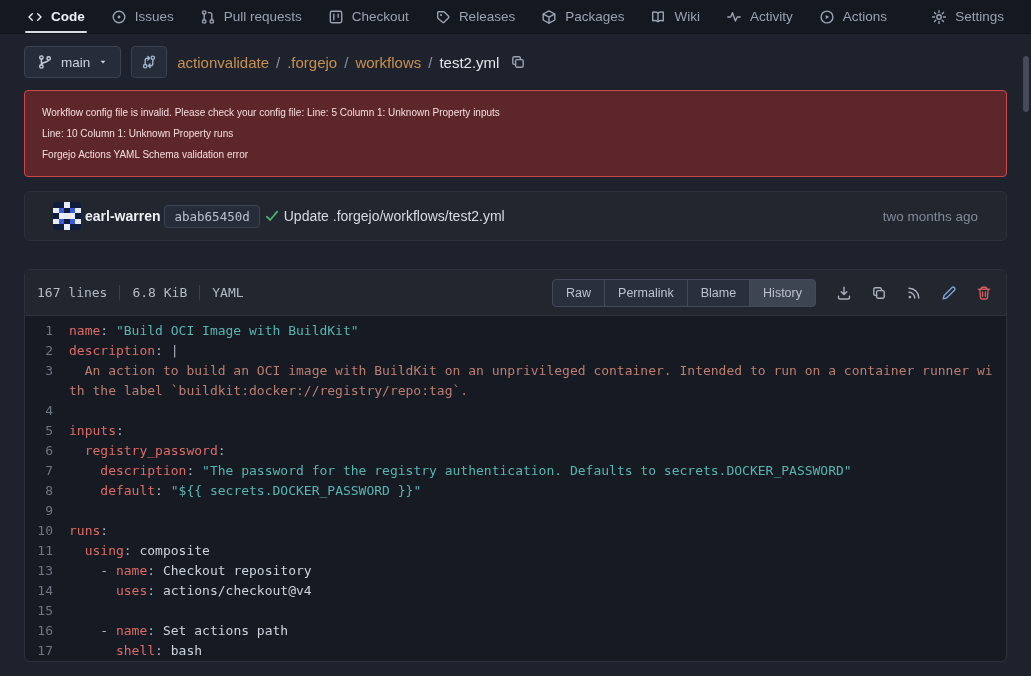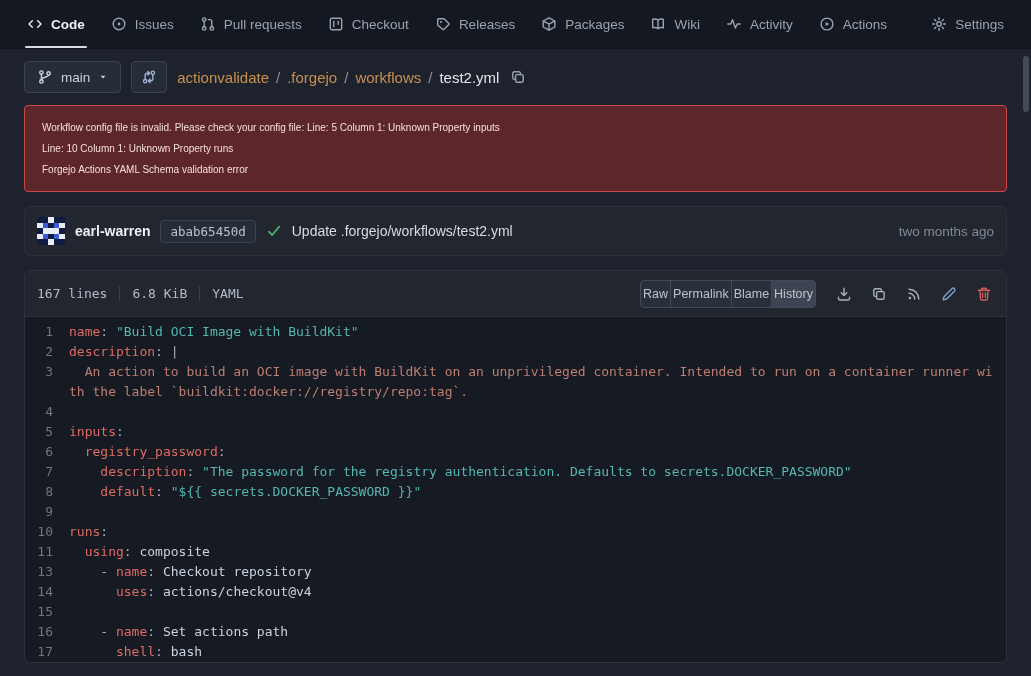--- a/index.html
+++ b/index.html
@@ -21,21 +21,21 @@
     font-family:"Liberation Sans",sans-serif;font-size:14px;
   }
   .icon{display:inline-flex;align-items:center;justify-content:center}
   .icon svg{width:16px;height:16px;display:block}
   .icon.sm svg{width:10px;height:10px}
   .icon svg *{fill:none;stroke:currentColor;stroke-width:1.4;stroke-linecap:round;stroke-linejoin:round}
   .icon svg .f{fill:currentColor;stroke:none}
   .check svg *{stroke-width:1.8}
 
   
-  .topnav{height:49px;background:var(--nav-bg);display:flex;align-items:stretch;justify-content:space-between;
+  .topnav{height:34px;background:var(--nav-bg);display:flex;align-items:stretch;justify-content:space-between;
     padding:0 14px;border-bottom:1px solid #10131a}
   .tabs{display:flex;align-items:stretch}
   .tab{display:flex;align-items:center;gap:8px;padding:0 13px;color:var(--tab-fg);font-size:13.5px;
     position:relative;text-decoration:none;cursor:pointer;white-space:nowrap}
   .tab.active{color:#edf0f5;font-weight:700}
   .tab.active::after{content:"";position:absolute;left:11px;right:11px;bottom:0;height:2px;background:#d7dce4;border-radius:2px}
 
   .content{padding:0 24px}
 
   
@@ -49,41 +49,41 @@
   .sep{color:#8a919e}
   .crumb-current{color:#e2e6ec}
   .copy-path{background:none;border:none;color:#9aa2af;cursor:pointer;display:flex;padding:2px;margin-left:2px}
 
   
   .error-banner{background:var(--error-bg);border:1px solid var(--error-border);border-radius:4px;
     padding:11px 17px;margin:8px 0 14px;color:var(--error-text);font-size:10px;line-height:21px}
 
   
   .commit-box{background:var(--box-bg);border:1px solid var(--border);border-radius:6px;
-    padding:10px 12px;display:flex;align-items:center;gap:10px;margin-bottom:14px;font-size:14px}
+    padding:10px 28px;display:flex;align-items:center;gap:4px;margin-bottom:28px;font-size:14px}
   .avatar{width:28px;height:28px;border-radius:3px;overflow:hidden;flex:none;display:block;cursor:pointer}
   .avatar svg{display:block}
   .commit-author{font-weight:700;color:#edf0f4;cursor:pointer}
   .hash-badge{font-family:"DejaVu Sans Mono",monospace;font-size:12.5px;background:var(--badge-bg);
     border:1px solid var(--badge-border);border-radius:4px;padding:3px 9px;color:#b9c1cc;cursor:pointer}
   .check{color:var(--check-green)}
   .commit-msg{color:#d7dce3;text-decoration:none;cursor:pointer;overflow:hidden;text-overflow:ellipsis;white-space:nowrap}
   .commit-time{margin-left:auto;color:#828a97;font-size:13.5px;flex:none}
 
   
   .file-box{border:1px solid var(--border);border-radius:6px;overflow:hidden;background:var(--code-bg)}
   .file-header{background:var(--box-bg);border-bottom:1px solid var(--border);display:flex;align-items:center;
     padding:8px 12px;min-height:46px}
   .file-info{display:flex;gap:12px;font-family:"DejaVu Sans Mono",monospace;
     font-size:13px;color:#b4bbc6}
   .vdiv{width:1px;height:15px;background:#3a414e}
   .file-actions{margin-left:auto;display:flex;align-items:center;gap:18px}
   .seg-group{display:flex}
   .seg-btn{background:var(--seg-bg);border:1px solid var(--seg-border);color:#bcc3ce;font-size:12.5px;
-    padding:6px 2px;cursor:pointer;margin-left:-1px;font-family:"Liberation Sans",sans-serif}
+    padding:6px 13px;cursor:pointer;margin-left:-1px;font-family:"Liberation Sans",sans-serif}
   .seg-btn:first-child{border-radius:4px 0 0 4px;margin-left:0}
   .seg-btn:last-child{border-radius:0 4px 4px 0}
   .seg-btn.hl{background:var(--seg-hl-bg)}
   .icon-row{display:flex;align-items:center;gap:15px}
   .icon-btn{background:none;border:none;color:#a8b0bc;cursor:pointer;padding:2px;display:flex}
 
   
   .code{padding:5px 0 0;font-family:"DejaVu Sans Mono",monospace;font-size:13px;line-height:20px}
   .code-row{display:flex}
   .ln{flex:none;width:44px;text-align:right;padding-right:16px;color:var(--line-number);cursor:pointer;user-select:none}

